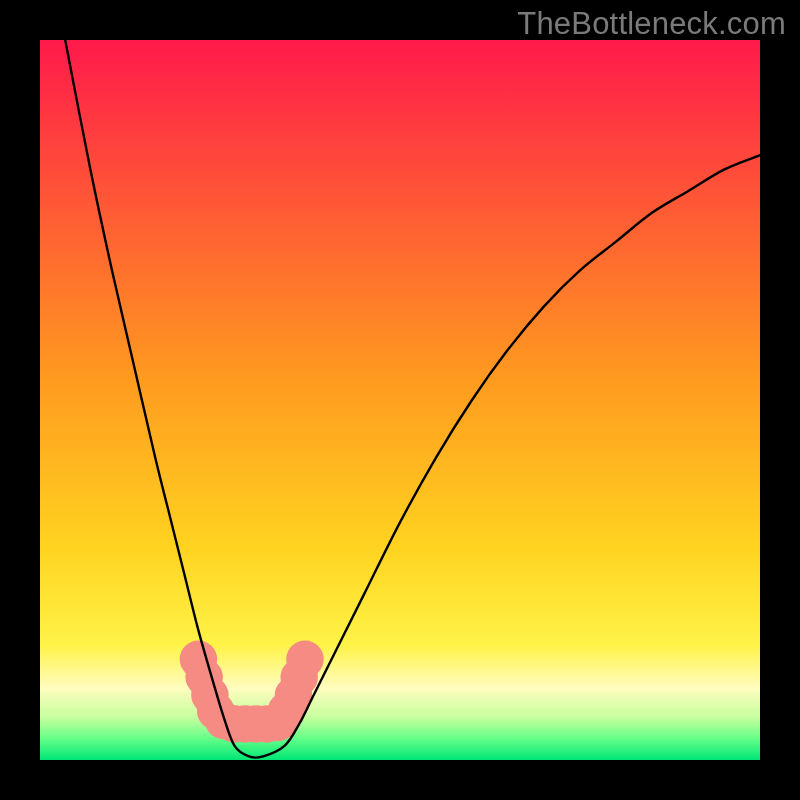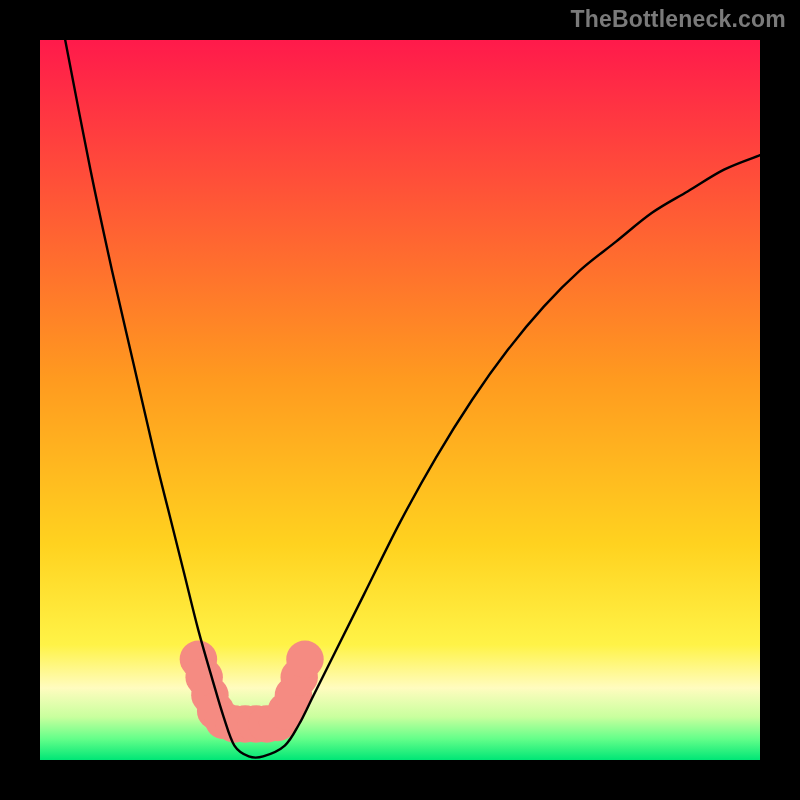--- a/index.html
+++ b/index.html
@@ -24,22 +24,22 @@
     top: 40px;
     left: 40px;
     width: 720px;
     height: 720px;
   }
   .watermark {
     position: absolute;
     top: 6px;
     right: 14px;
     color: #7a7a7a;
-    font-size: 23px;
-    font-weight: 700;
+    font-size: 31px;
+    font-weight: 400;
     letter-spacing: 0.2px;
     font-family: Arial, Helvetica, sans-serif;
   }
   svg {
     display: block;
   }
 </style>
 </head>
 <body>
 

